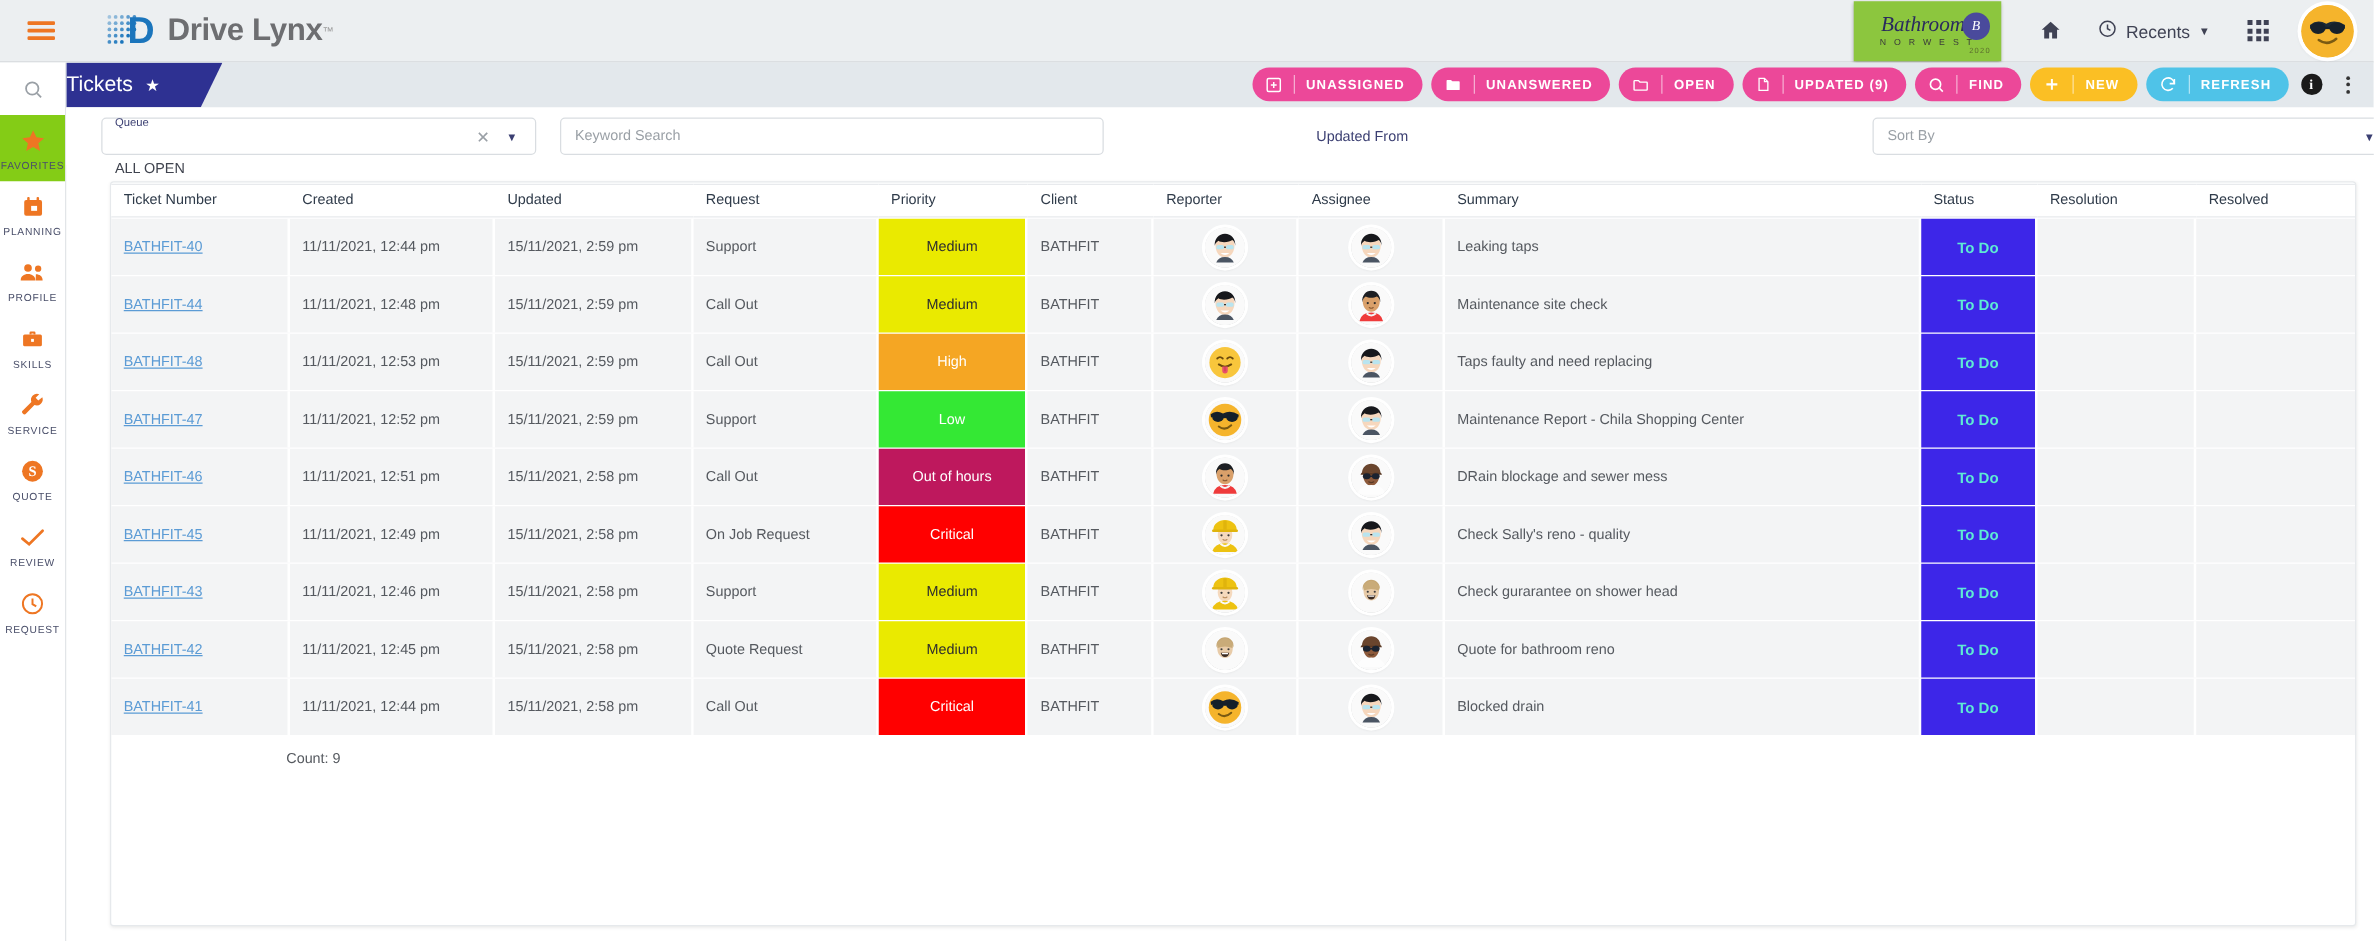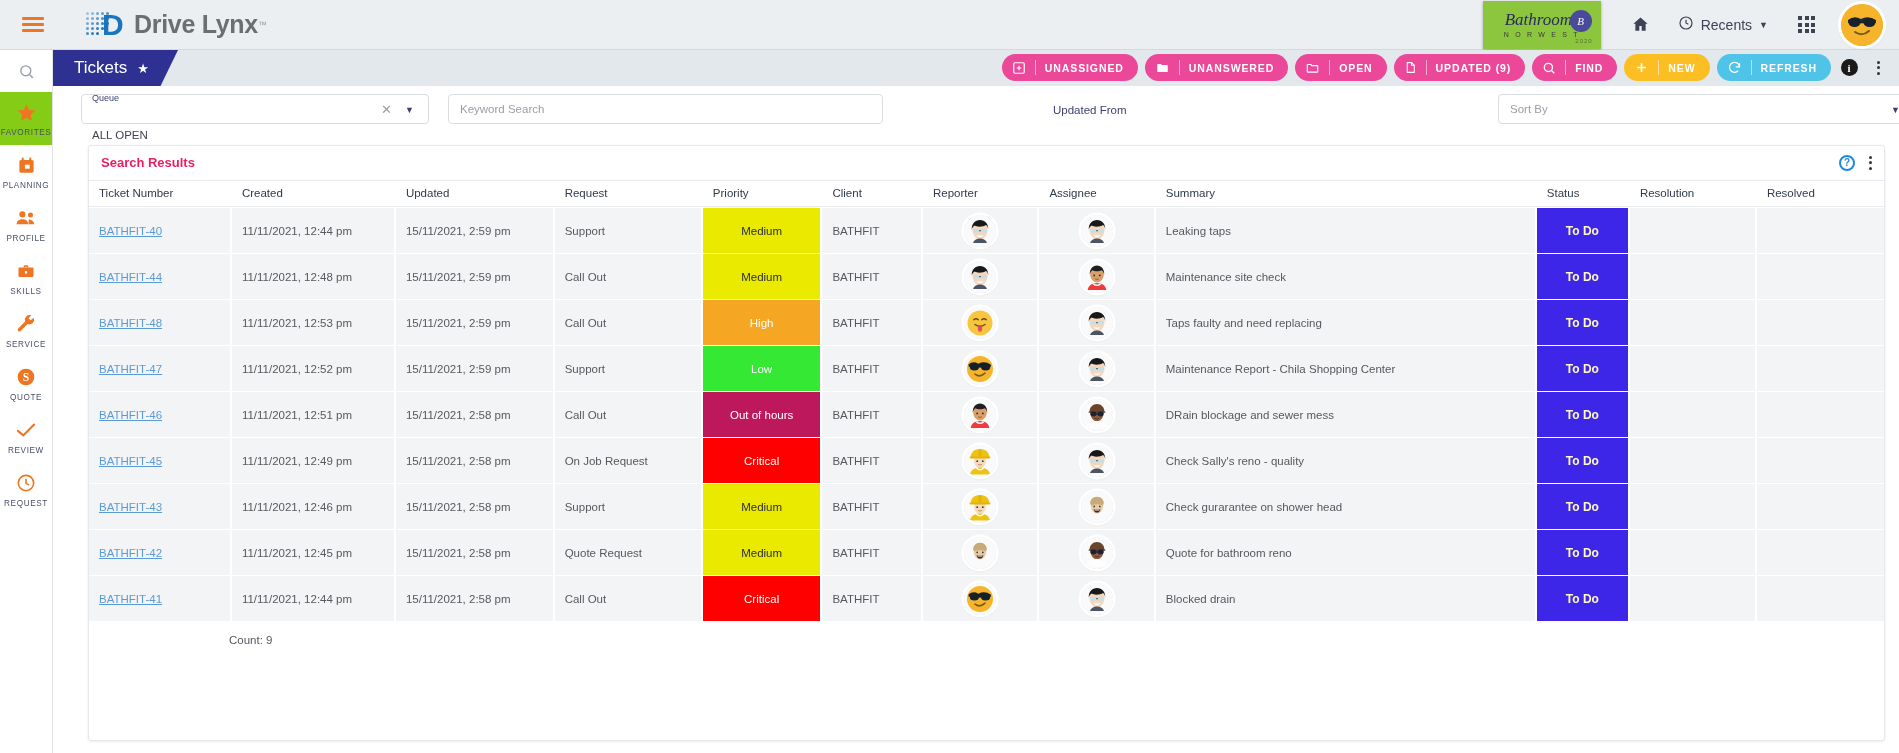--- a/index.html
+++ b/index.html
@@ -61,21 +61,21 @@
   }
 
   
   .pagehead {
     position:absolute; top:50px; left:53px; right:0; height:36px;
     background:#e3e8ec;
   }
   .tickets-banner {
     position:absolute; left:0; top:0; height:36px; width:125px;
     background:#2e3192; color:#fff;
-    display:flex; align-items:center; padding-left:21px;
+    display:flex; align-items:center; 
     clip-path: polygon(0 0, 100% 0, 86% 100%, 0 100%);
   }
   .tickets-banner .tt { font-size:17px; }
   .tickets-banner .star { margin-left:10px; font-size:13px; }
 
   .toolbar { position:absolute; right:10px; top:4px; display:flex; align-items:center; gap:7px; }
   .pill {
     height:27px; border-radius:14px; display:flex; align-items:center;
     color:#fff; font-size:10.5px; letter-spacing:.9px; font-weight:700;
     padding:0 14px 0 10px; cursor:pointer; white-space:nowrap;
@@ -163,21 +163,21 @@
     padding:0; text-align:center; font-size:11.5px;
   }
   td.prio .pbox {
     height:45px; display:flex; align-items:center; justify-content:center;
     font-size:11.5px;
     text-align:right;
   }
   td.status { padding:0; }
   td.status .sbox {
     height:45px; display:flex; align-items:center; justify-content:center;
-    background:#3d26e8; color:#fef9c3; font-size:12px; font-weight:700;text-align:right;
+    background:#3d26e8; color:#5eead4; font-size:12px; font-weight:700;text-align:right;
   }
   td.av { padding:0; text-align:center; }
   .ava {
     width:32px;height:32px;border-radius:50%;display:inline-block;position:relative;
     box-shadow:0 0 0 2.5px #fff, 0 1px 3px rgba(0,0,0,.28); overflow:hidden; vertical-align:middle;
   }
   .count-row { font-size:11.5px; color:#55595f; padding:12px 0 0 140px; }
 </style>
 </head>
 <body>
@@ -450,31 +450,20 @@
       <input class="kw-input" placeholder="Keyword Search" style="">
     </div>
     <div class="updated-from">Updated From</div>
     <div class="field fld-sort">
       <div class="sort-ph">Sort By</div>
       <div class="fld-caret">▼</div>
     </div>
   </div>
 
   <div class="card">
-    <div class="card-head">
-      <div class="card-title">Search Results</div>
-      <div class="card-actions">
-        <div class="help-circle">?</div>
-        <div class="vdots">
-            <i></i>
-            <i></i>
-            <i></i>
-          </div>
-      </div>
-    </div>
     <table>
       <colgroup>
         <col style="width:135px">
           <col style="width:155px">
           <col style="width:150px">
         <col style="width:140px">
           <col style="width:113px">
           <col style="width:95px">
         <col style="width:110px">
           <col style="width:110px">

